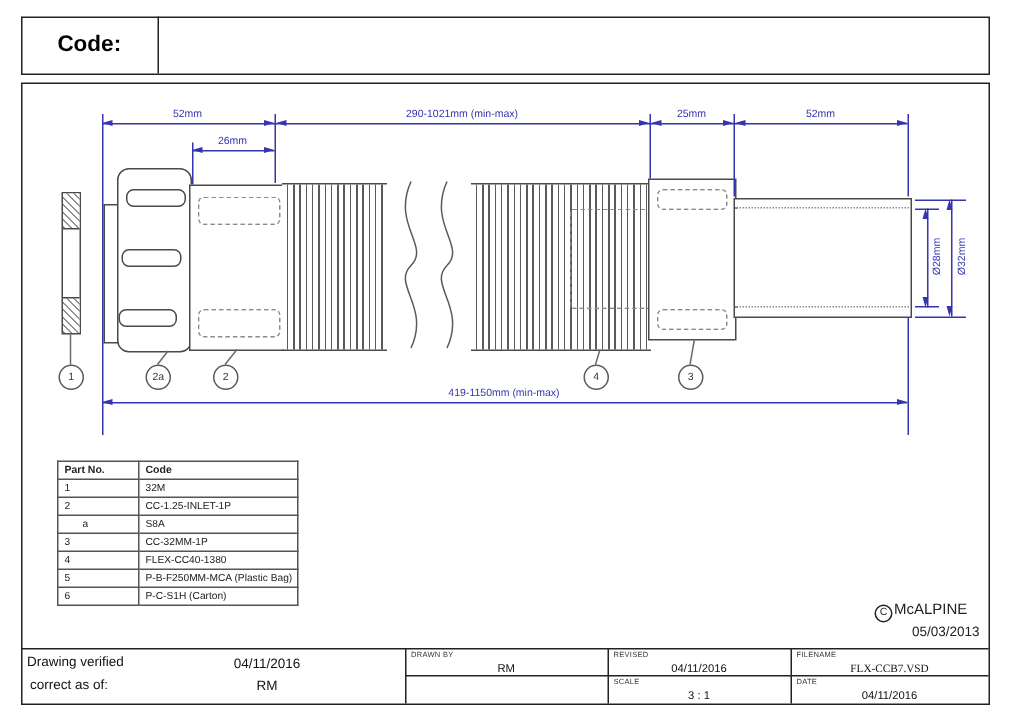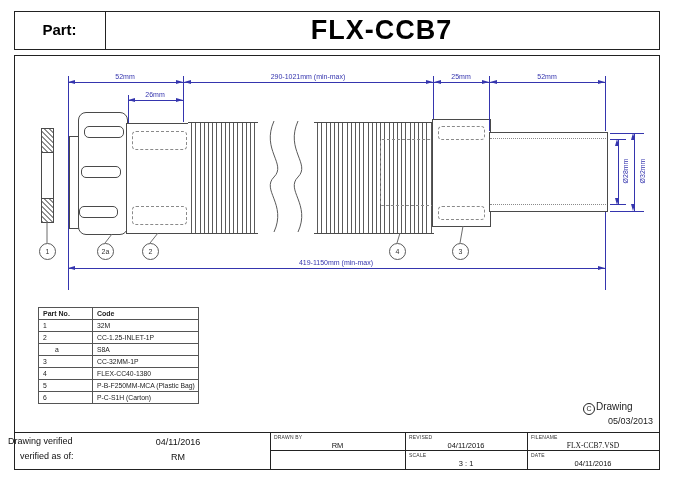--- a/index.html
+++ b/index.html
@@ -49,22 +49,21 @@
   .circle-c{display:inline-block;width:10px;height:10px;border:1px solid #222;border-radius:50%;
             font-size:7px;line-height:10px;text-align:center;vertical-align:-1px;margin-right:1px;}
 </style>
 </head>
 <body>
 
 <div class="page">
 
   <div class="box" style="left:14px;top:11px;width:644px;height:37px;"></div>
   <div class="abs" style="left:105px;top:11px;width:0;height:38px;border-left:1px solid var(--border);"></div>
-  <div class="abs" style="left:14px;top:11px;width:91px;height:38px;line-height:38px;text-align:center;font-weight:bold;font-size:15px;color:#000;">Part:</div>
-  <div class="abs" style="left:105px;top:11px;width:553px;height:38px;line-height:38px;text-align:center;font-weight:bold;font-size:27px;letter-spacing:1px;color:#000;">FLX-CCB7</div>
+  <div class="abs" style="left:14px;top:11px;width:91px;height:38px;line-height:38px;text-align:center;font-weight:bold;font-size:15px;color:#000;">Code:</div>
 
   <div class="box" style="left:14px;top:55px;width:644px;height:413px;"></div>
 
   <div class="part" style="left:41px;top:128px;width:11px;height:93px;">
     <div class="abs hatch" style="left:0;top:0;width:11px;height:23px;border-bottom:1px solid var(--ink);"></div>
     <div class="abs hatch" style="left:0;top:69px;width:11px;height:23px;border-top:1px solid var(--ink);"></div>
   </div>
 
   <div class="part" style="left:69px;top:136px;width:10px;height:91px;"></div>
   <div class="part" style="left:78px;top:112px;width:48px;height:121px;border-radius:8px;"></div>
@@ -186,32 +185,32 @@
       <td class="c2">P-B-F250MM-MCA (Plastic Bag)</td>
     </tr>
     <tr>
       <td class="c1">6</td>
       <td class="c2">P-C-S1H (Carton)</td>
     </tr>
   </tbody>
     </table>
 
   <div class="stamp" style="left:583px;top:401px;width:70px;font-size:10px;">
-    <span class="circle-c">C</span><span>Drawing</span>
+    <span class="circle-c">C</span><span>McALPINE</span>
     <div style="font-size:9px;text-align:right;margin-top:1px;">05/03/2013</div>
   </div>
 
   <div class="blk" style="left:14px;top:432px;width:645px;height:1px;"></div>
   <div class="blk" style="left:270px;top:450px;width:389px;height:1px;"></div>
   <div class="blk" style="left:270px;top:432px;width:1px;height:37px;"></div>
   <div class="blk" style="left:405px;top:432px;width:1px;height:37px;"></div>
   <div class="blk" style="left:527px;top:432px;width:1px;height:37px;"></div>
 
-  <div class="ftleft" style="left:8px;top:436px;">Drawing verified</div>
-  <div class="ftleft" style="left:20px;top:451px;">verified as of:</div>
+  <div class="ftleft" style="left:18px;top:436px;">Drawing verified</div>
+  <div class="ftleft" style="left:20px;top:451px;">correct as of:</div>
   <div class="ftval" style="left:130px;top:437px;width:96px;font-size:9px;">04/11/2016</div>
   <div class="ftval" style="left:130px;top:452px;width:96px;font-size:9px;">RM</div>
 
   <div class="ftlabel" style="left:274px;top:434px;">DRAWN BY</div>
   <div class="ftval" style="left:270px;top:441px;width:135px;">RM</div>
 
   <div class="ftlabel" style="left:409px;top:434px;">REVISED</div>
   <div class="ftval" style="left:405px;top:441px;width:122px;">04/11/2016</div>
 
   <div class="ftlabel" style="left:531px;top:434px;">FILENAME</div>

